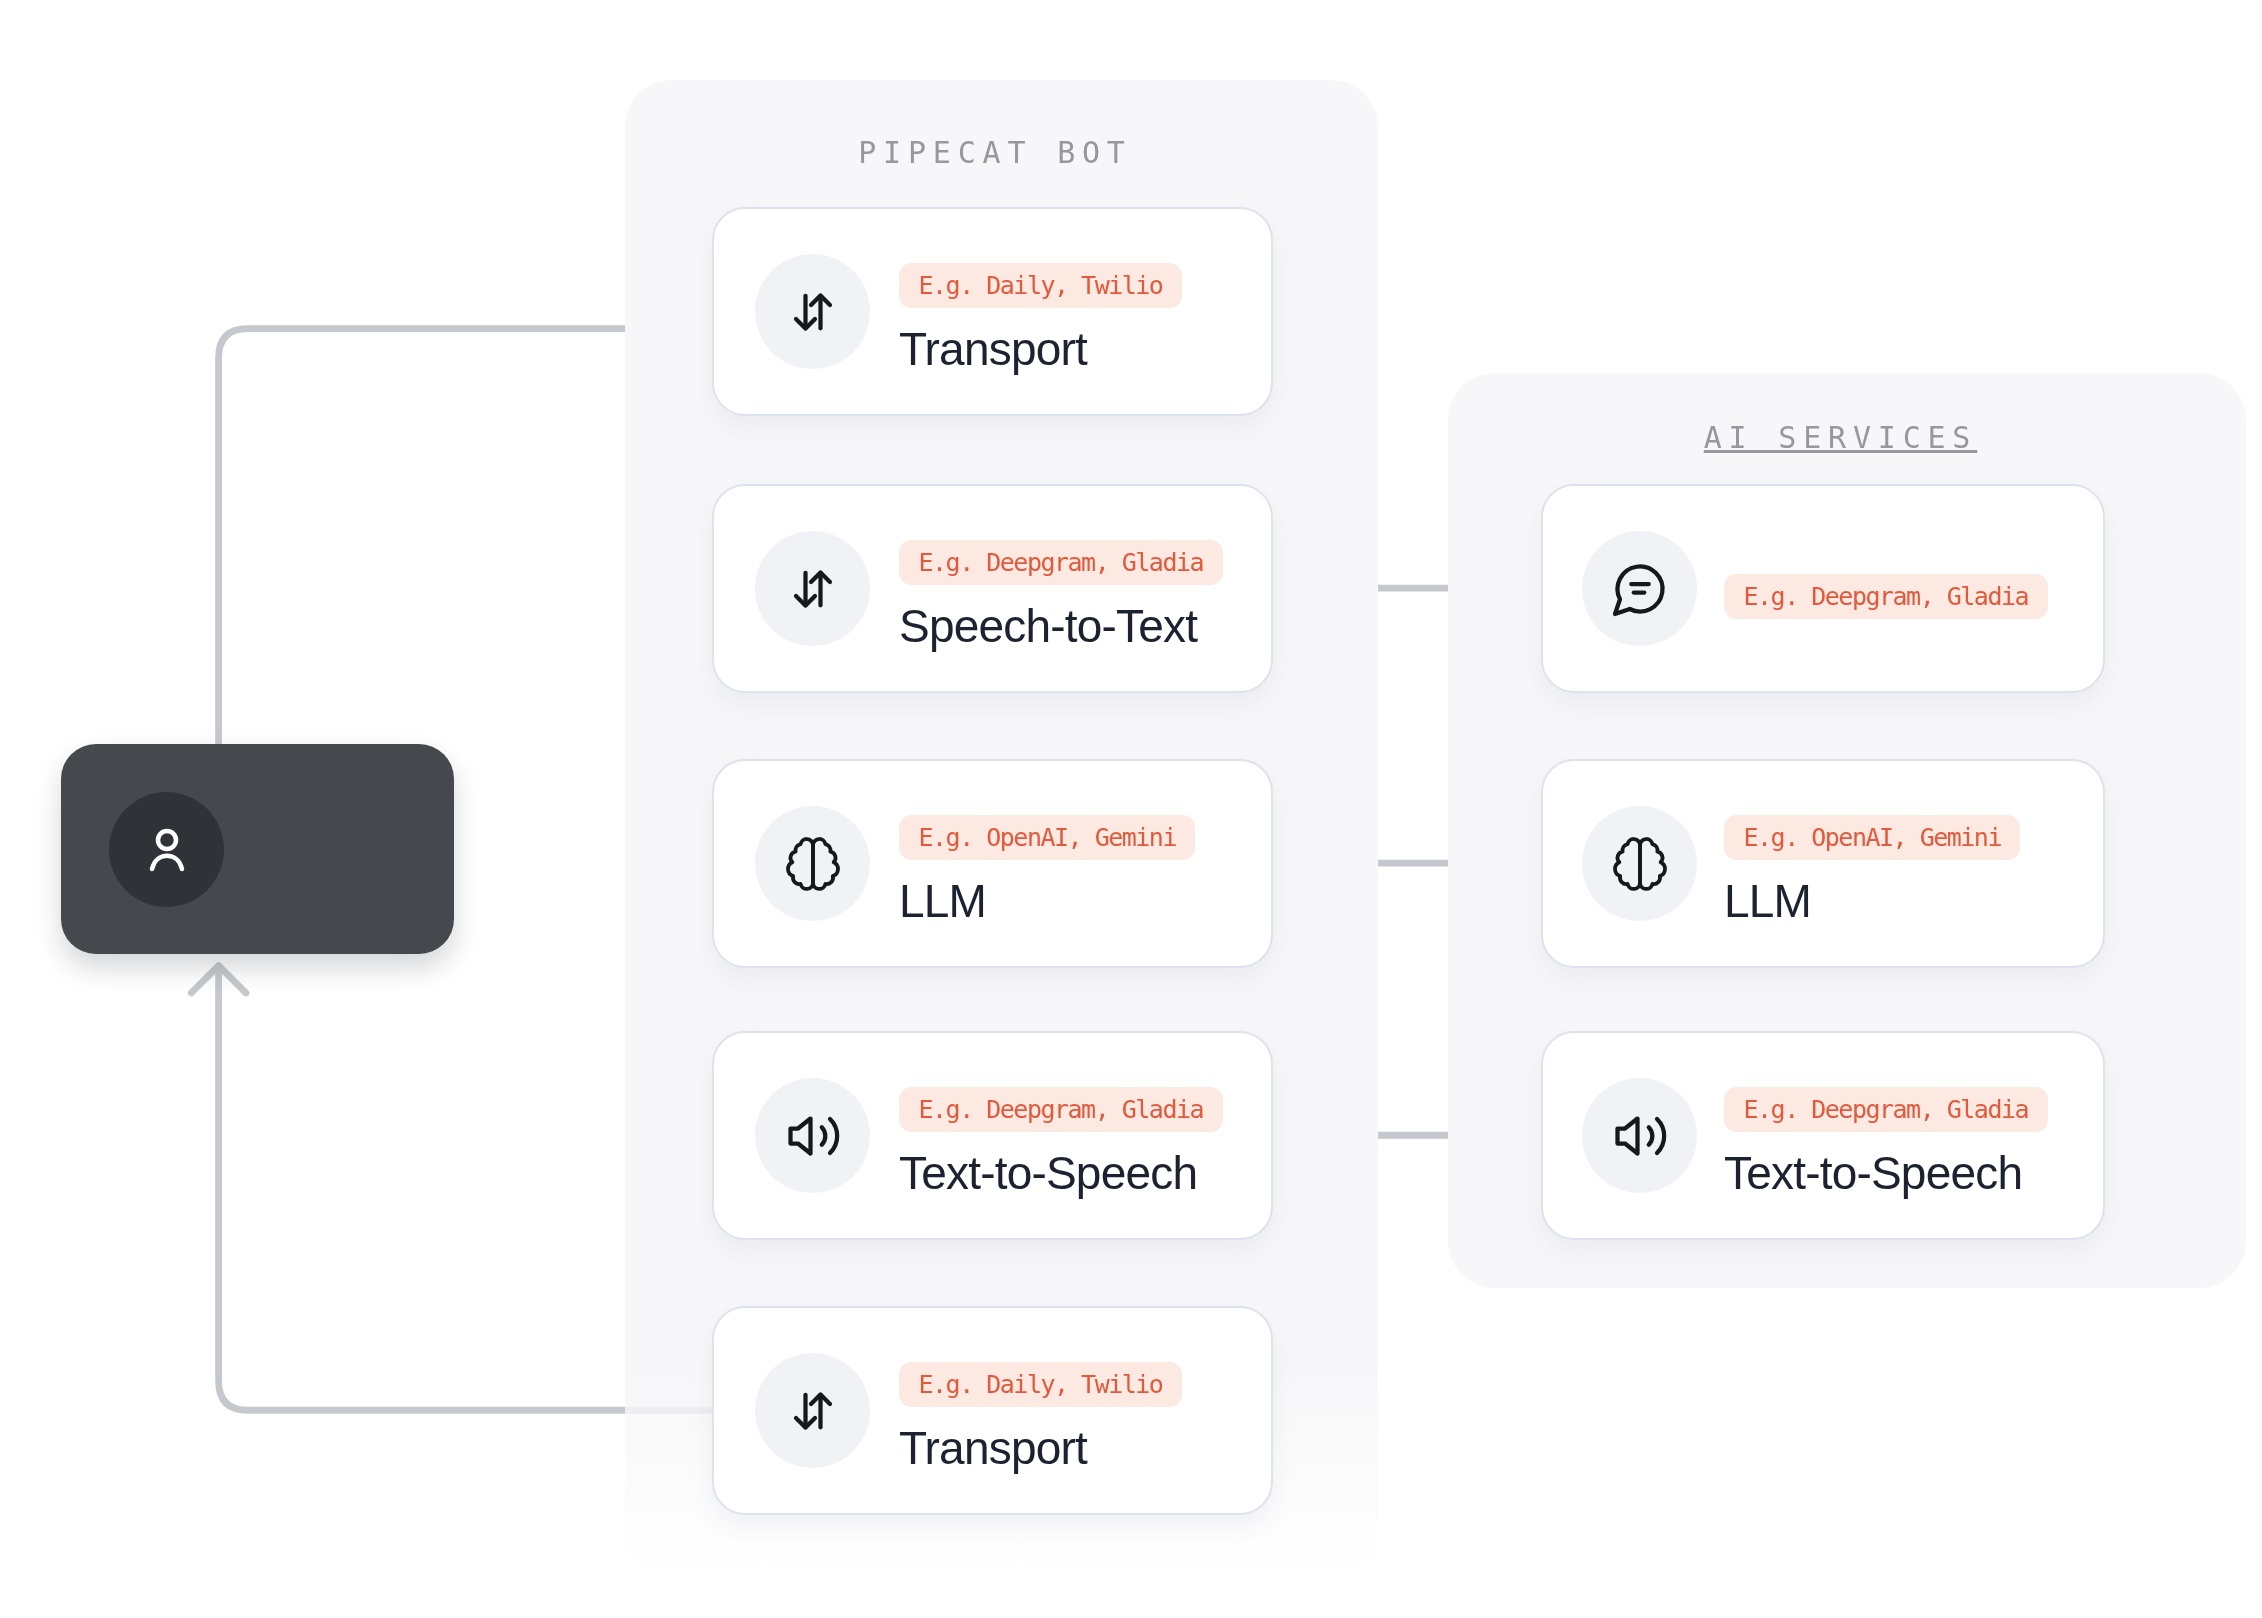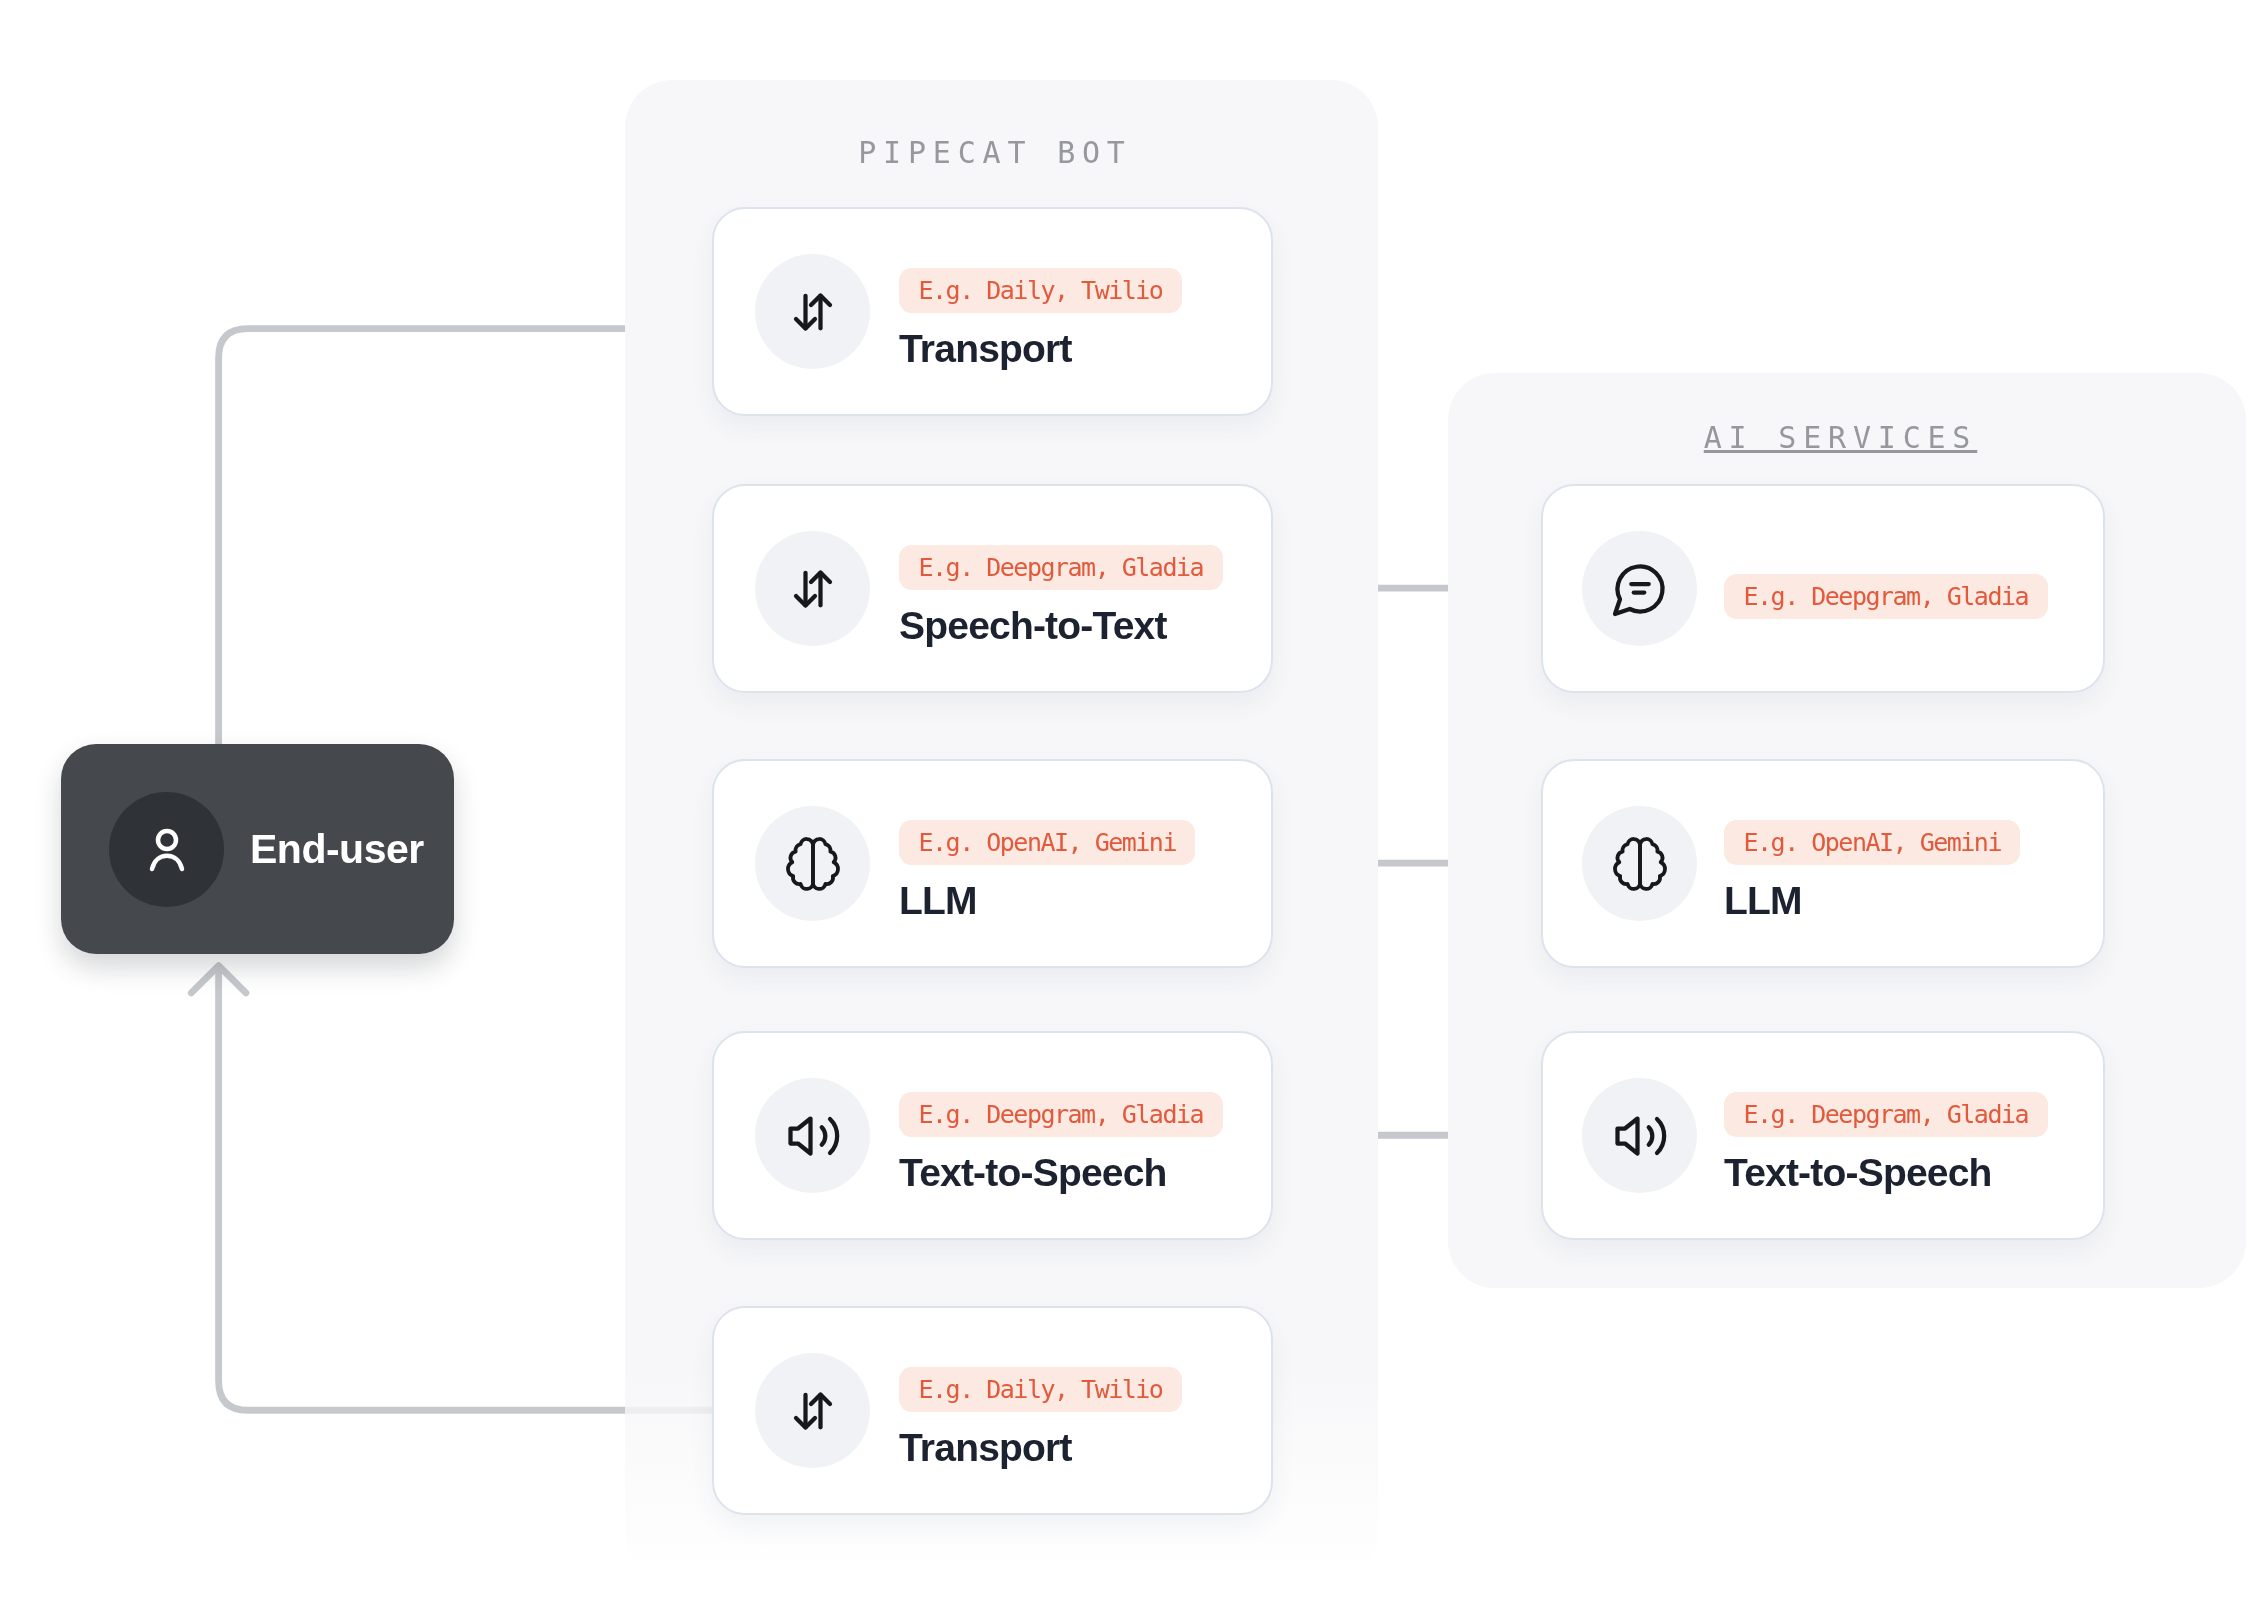--- a/index.html
+++ b/index.html
@@ -34,21 +34,21 @@
   .icon-circle svg{width:60px;height:60px;stroke:#17181b;fill:none;
         stroke-width:1.7;stroke-linecap:round;stroke-linejoin:round;}
 
   .card-text{position:absolute;top:16px;bottom:0;display:flex;flex-direction:column;
         justify-content:center;align-items:flex-start;gap:14px;}
   .mid .card-text{left:185px;}
   .rgt .card-text{left:181px;}
   .badge{display:inline-block;background:#fbe9e2;color:#e2593b;border-radius:12.7px;
         font-family:"DejaVu Sans Mono",monospace;font-size:25px;letter-spacing:-1.5px;
         padding:7.8px 19.5px;white-space:nowrap;}
-  .card-title{font-size:39px;font-weight:700;color:#1c2230;letter-spacing:-0.8px;white-space:nowrap;}
+  .card-title{font-size:46px;font-weight:400;color:#1c2230;letter-spacing:-0.8px;white-space:nowrap;}
 
   
   #end-user{position:absolute;left:61px;top:744px;width:393px;height:210px;
         background:#45484d;border-radius:35px;box-shadow:0 13.7px 27px rgba(30,35,45,0.18);}
   #end-user .avatar{position:absolute;left:48px;top:48px;width:115px;height:115px;
         border-radius:50%;background:#2f3237;display:flex;align-items:center;justify-content:center;}
   #end-user .avatar svg{width:60px;height:60px;stroke:#ffffff;fill:none;
         stroke-width:1.8;stroke-linecap:round;stroke-linejoin:round;}
   #end-user .label{position:absolute;left:189px;top:0;bottom:0;display:flex;align-items:center;
         color:#ffffff;font-size:41px;font-weight:600;letter-spacing:-0.5px;white-space:nowrap;}
@@ -229,17 +229,16 @@
     </div>
   </div>
 
   <div id="end-user">
     <span class="avatar">
       <svg viewBox="0 0 24 24">
           <circle cx="12" cy="8" r="3.6"></circle>
           <path d="M6 19.6c.8-3.4 3.2-5.3 6-5.3s5.2 1.9 6 5.3"></path>
         </svg>
     </span>
-    <span class="label">End-user</span>
   </div>
 
 </div>
 
 
 </body></html>

